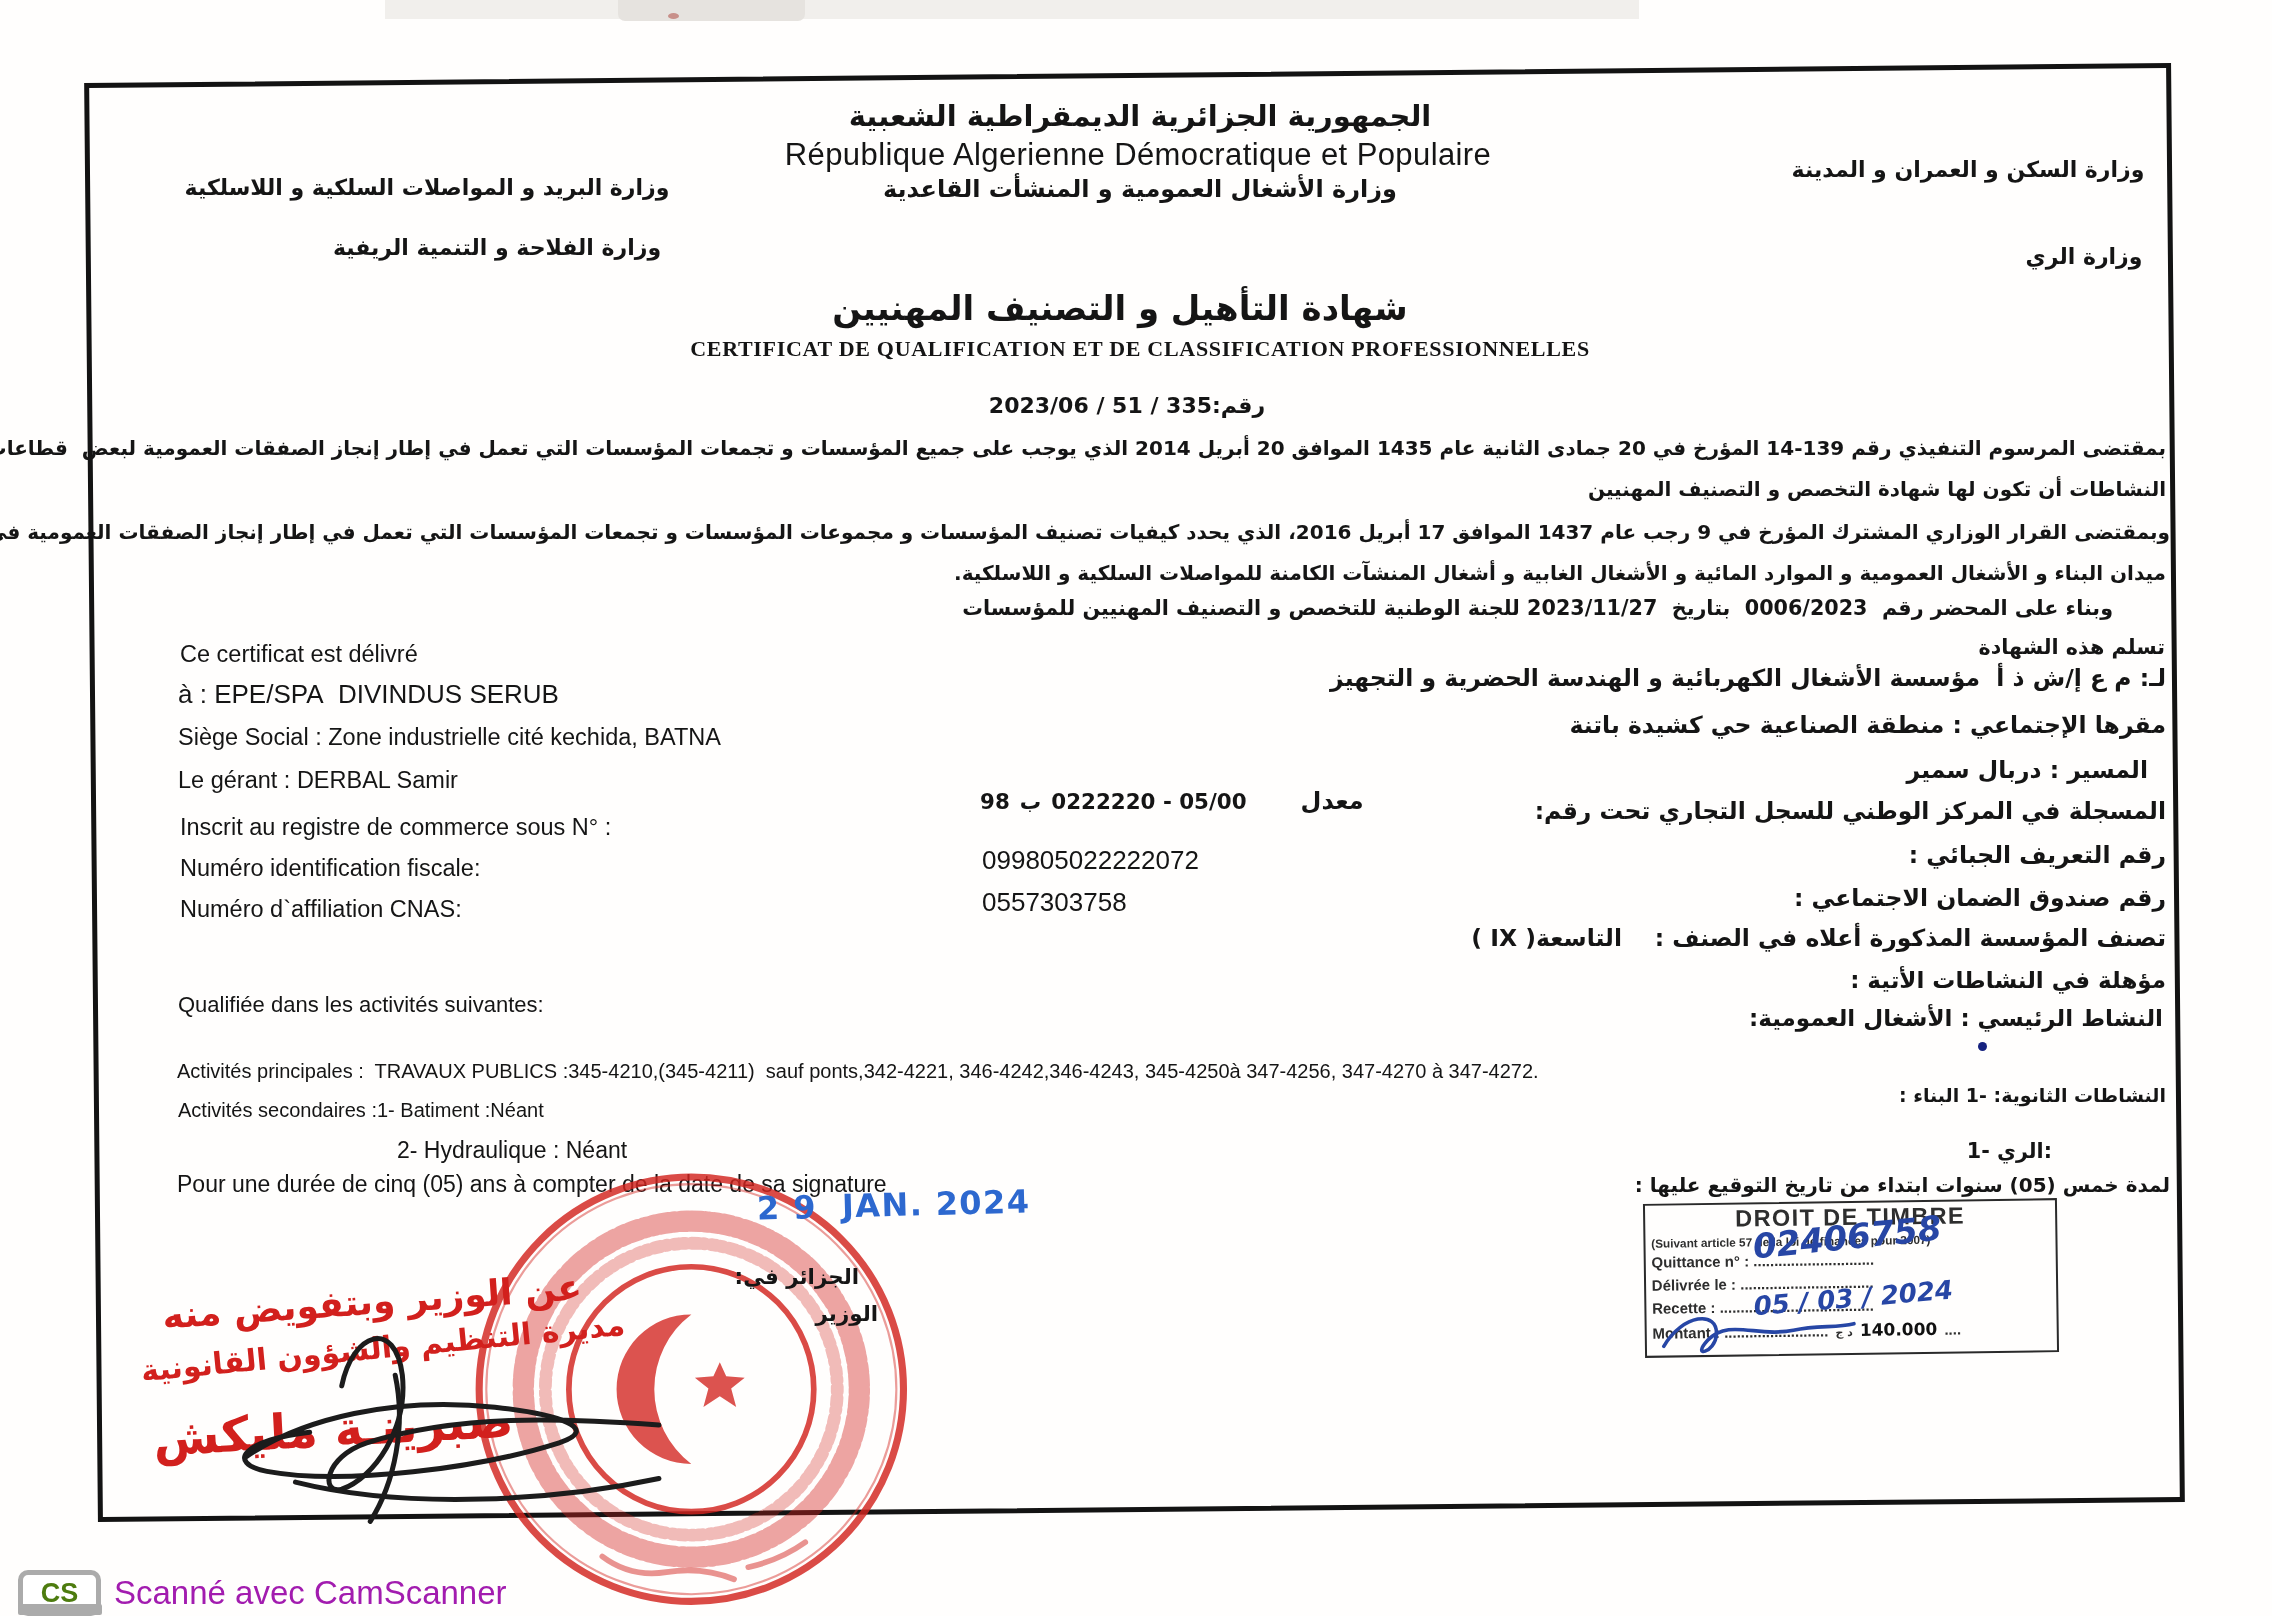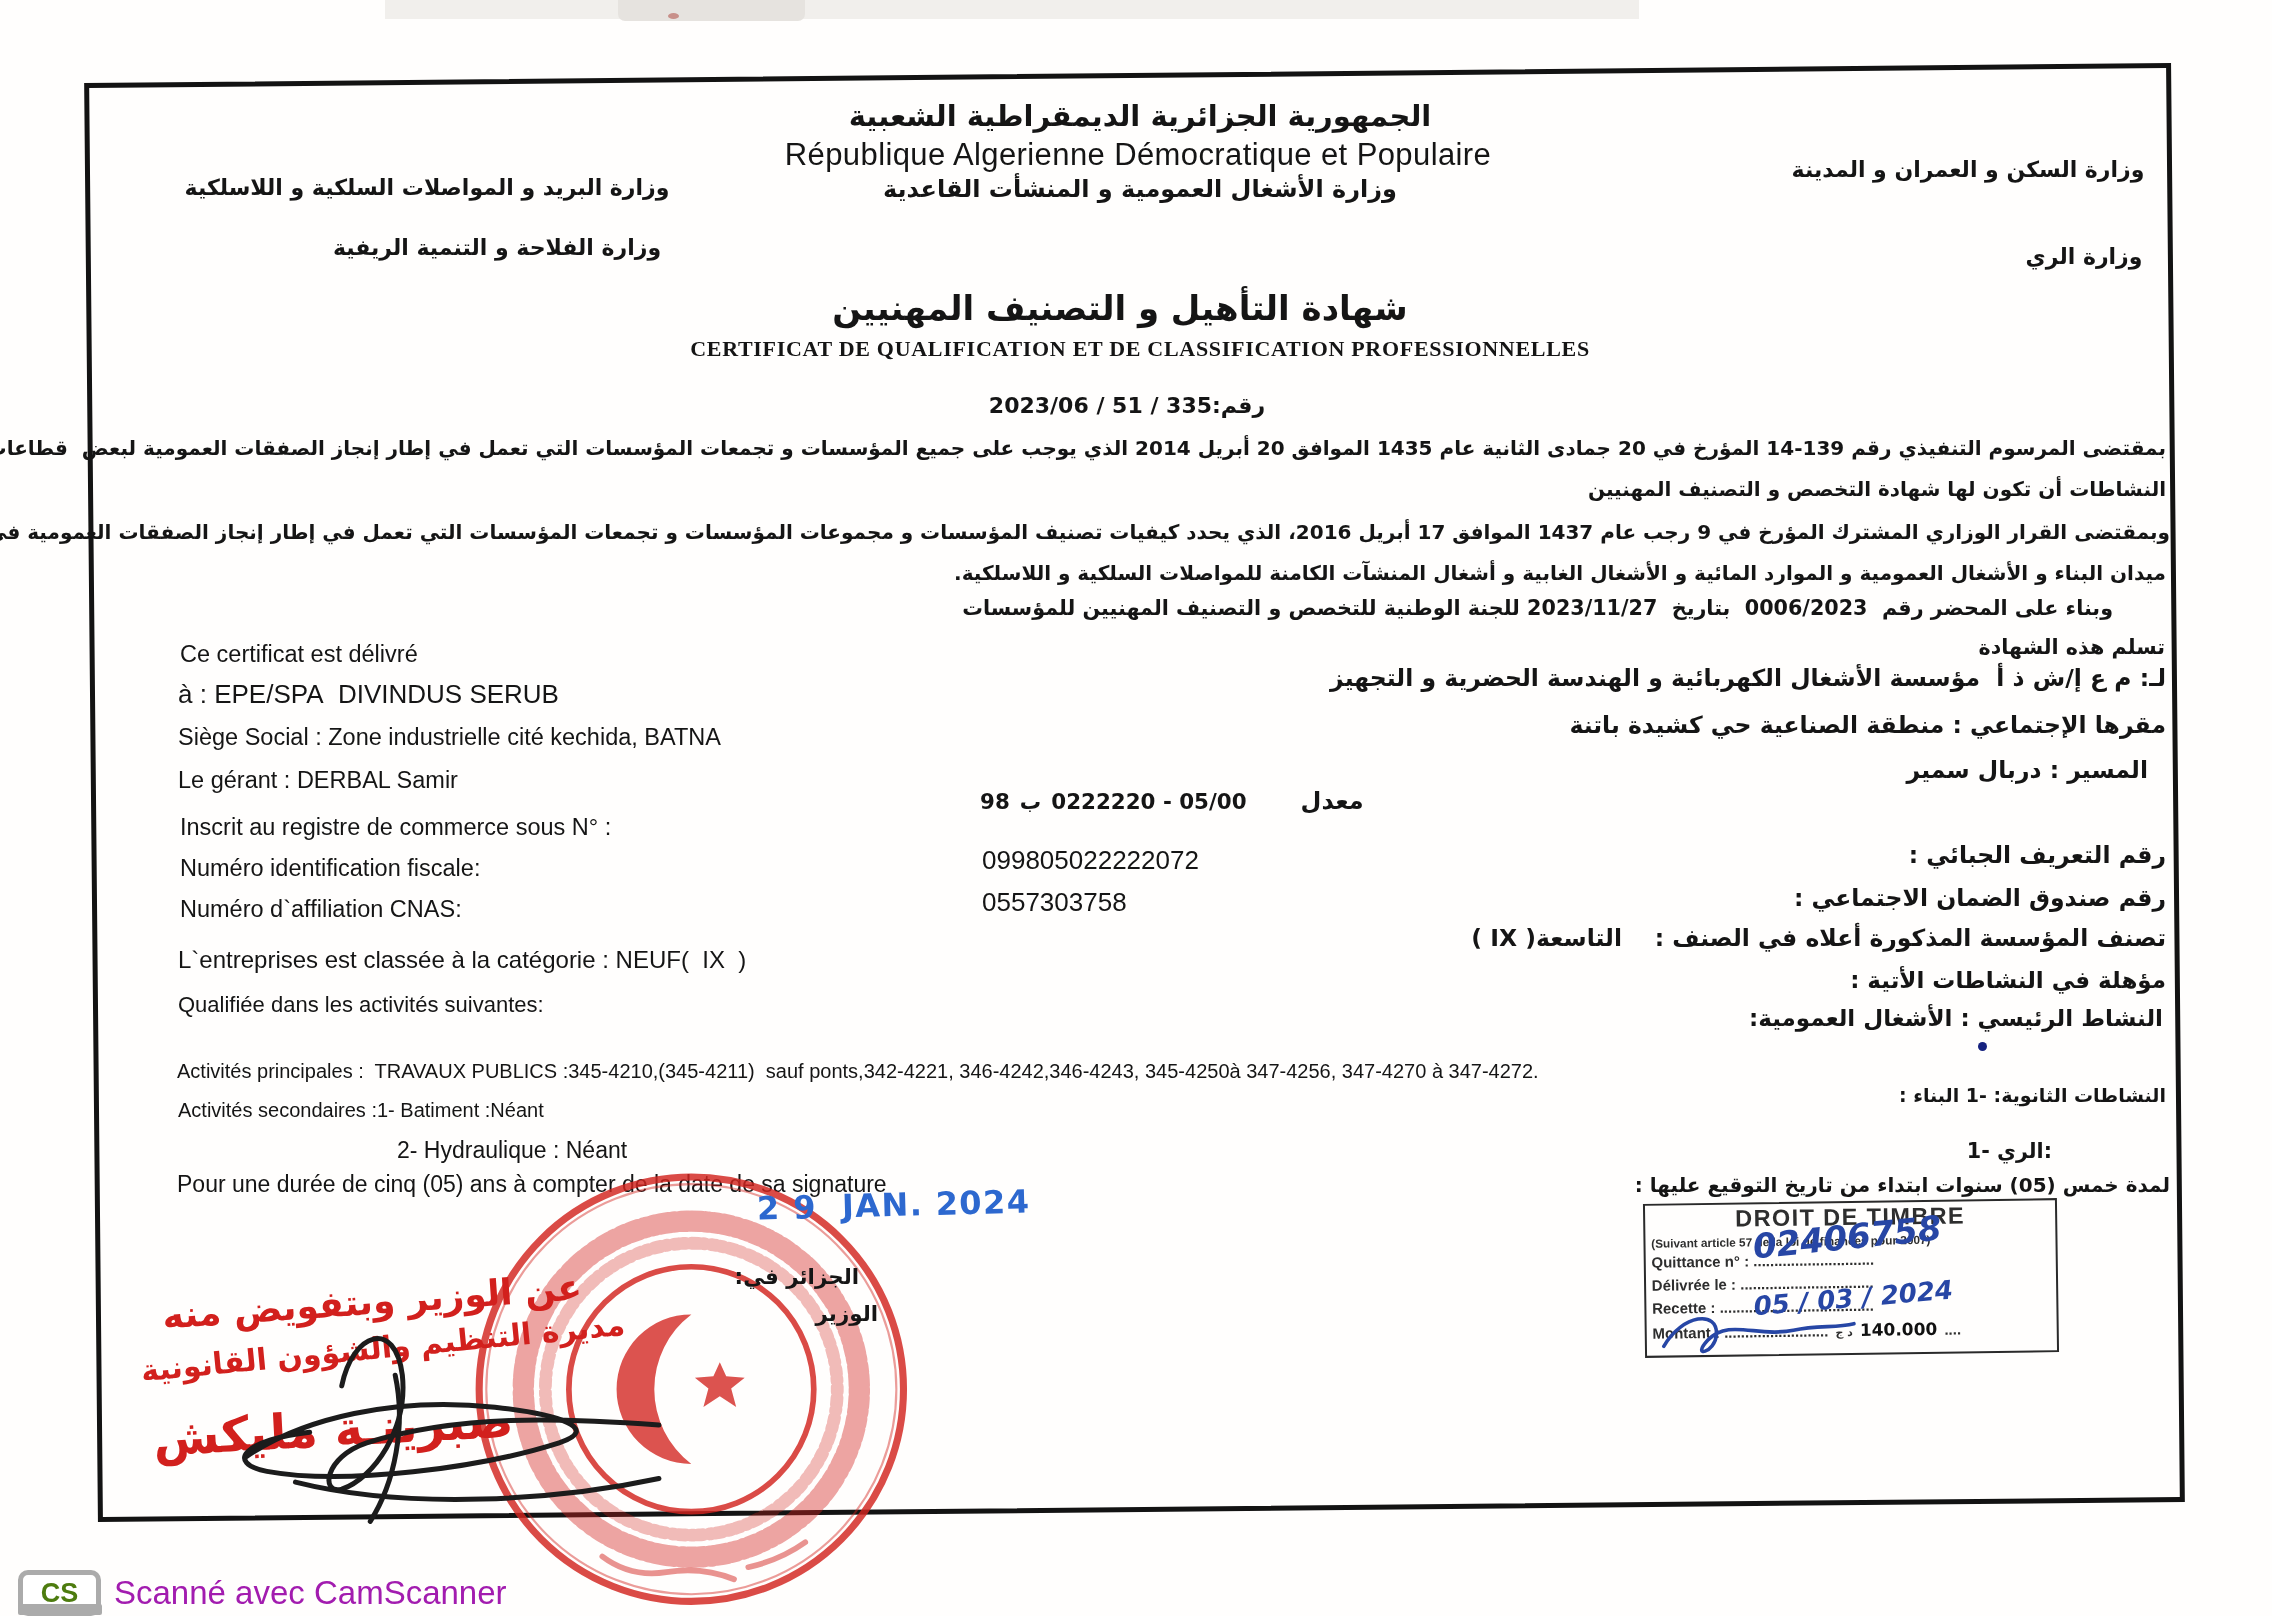--- a/index.html
+++ b/index.html
@@ -143,35 +143,35 @@
   <div class="t ar" id="p3">وبناء على المحضر رقم&nbsp; 0006/2023&nbsp; بتاريخ&nbsp; 2023/11/27 للجنة الوطنية للتخصص و التصنيف المهنيين للمؤسسات</div>
   <div class="t ar" id="p4">تسلم هذه الشهادة</div>
 
   <div class="t fr" id="frDeliv">Ce certificat est délivré</div>
   <div class="t fr" id="frTo">à : EPE/SPA&nbsp; DIVINDUS SERUB</div>
   <div class="t fr" id="frHq">Siège Social : Zone industrielle cité kechida, BATNA</div>
   <div class="t fr" id="frMgr">Le gérant : DERBAL Samir</div>
   <div class="t fr" id="frRc">Inscrit au registre de commerce sous N° :</div>
   <div class="t fr" id="frNif">Numéro identification fiscale:</div>
   <div class="t fr" id="frCnas">Numéro d`affiliation CNAS:</div>
-  <div class="t fr" id="frCat">L`entreprises est classée à la catégorie : NEUF(&nbsp; IX&nbsp; )</div>
   <div class="t fr" id="frQual">Qualifiée dans les activités suivantes:</div>
 
   <div class="t" id="valRc">
     <span>98</span>
     <span class="ar">ب</span>
     <span>0222220 - 05/00</span>
     <span class="ar mod">معدل</span>
   </div>
   <div class="t fr" id="valNif">099805022222072</div>
   <div class="t fr" id="valCnas">0557303758</div>
 
   <div class="t ar" id="arHq">مقرها الإجتماعي : منطقة الصناعية حي كشيدة باتنة</div>
   <div class="t ar" id="arTo">لـ: م ع إ/ش ذ أ&nbsp; مؤسسة الأشغال الكهربائية و الهندسة الحضرية و التجهيز</div>
   <div class="t ar" id="arMgr">المسير : دربال سمير</div>
+  <div class="t ar" id="arRc">المسجلة في المركز الوطني للسجل التجاري تحت رقم:</div>
   <div class="t ar" id="arNif">رقم التعريف الجبائي :</div>
   <div class="t ar" id="arCnas">رقم صندوق الضمان الاجتماعي :</div>
   <div class="t ar" id="arCat">تصنف المؤسسة المذكورة أعلاه في الصنف :&nbsp;&nbsp;&nbsp;&nbsp;التاسعة( IX )</div>
   <div class="t ar" id="arQual">مؤهلة في النشاطات الأتية :</div>
   <div class="t ar" id="arMain">النشاط الرئيسي : الأشغال العمومية:</div>
   <div id="inkDot"></div>
 
   <div class="t fr" id="actMain">Activités principales :&nbsp; TRAVAUX PUBLICS :345-4210,(345-4211)&nbsp; sauf ponts,342-4221, 346-4242,346-4243, 345-4250à 347-4256, 347-4270 à 347-4272.</div>
   <div class="t fr" id="actSec">Activités secondaires :1- Batiment :Néant</div>
   <div class="t fr" id="actHyd">2- Hydraulique : Néant</div>

